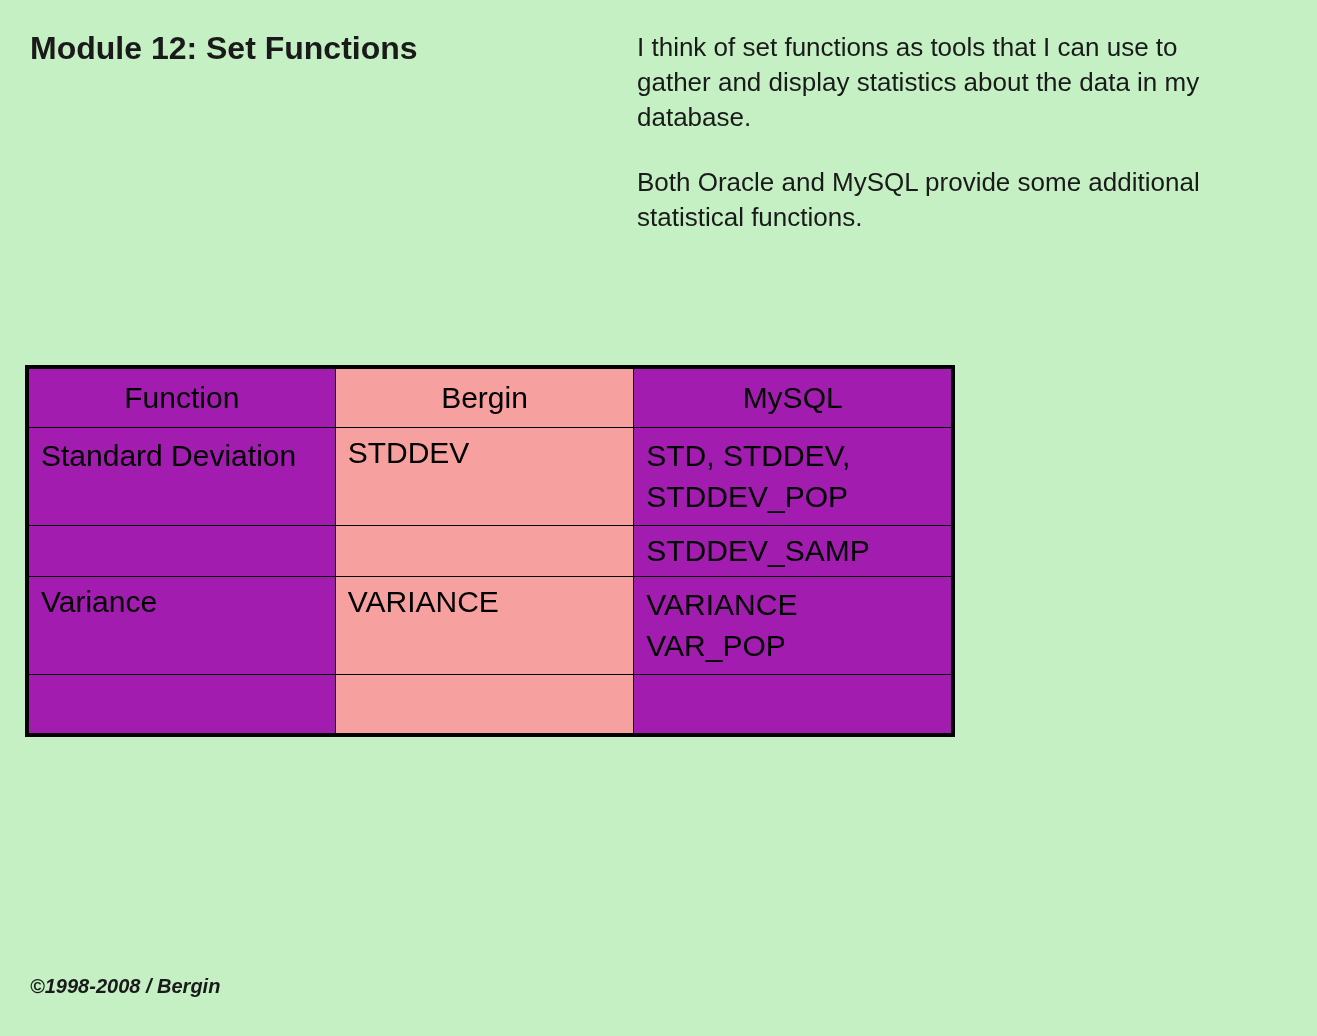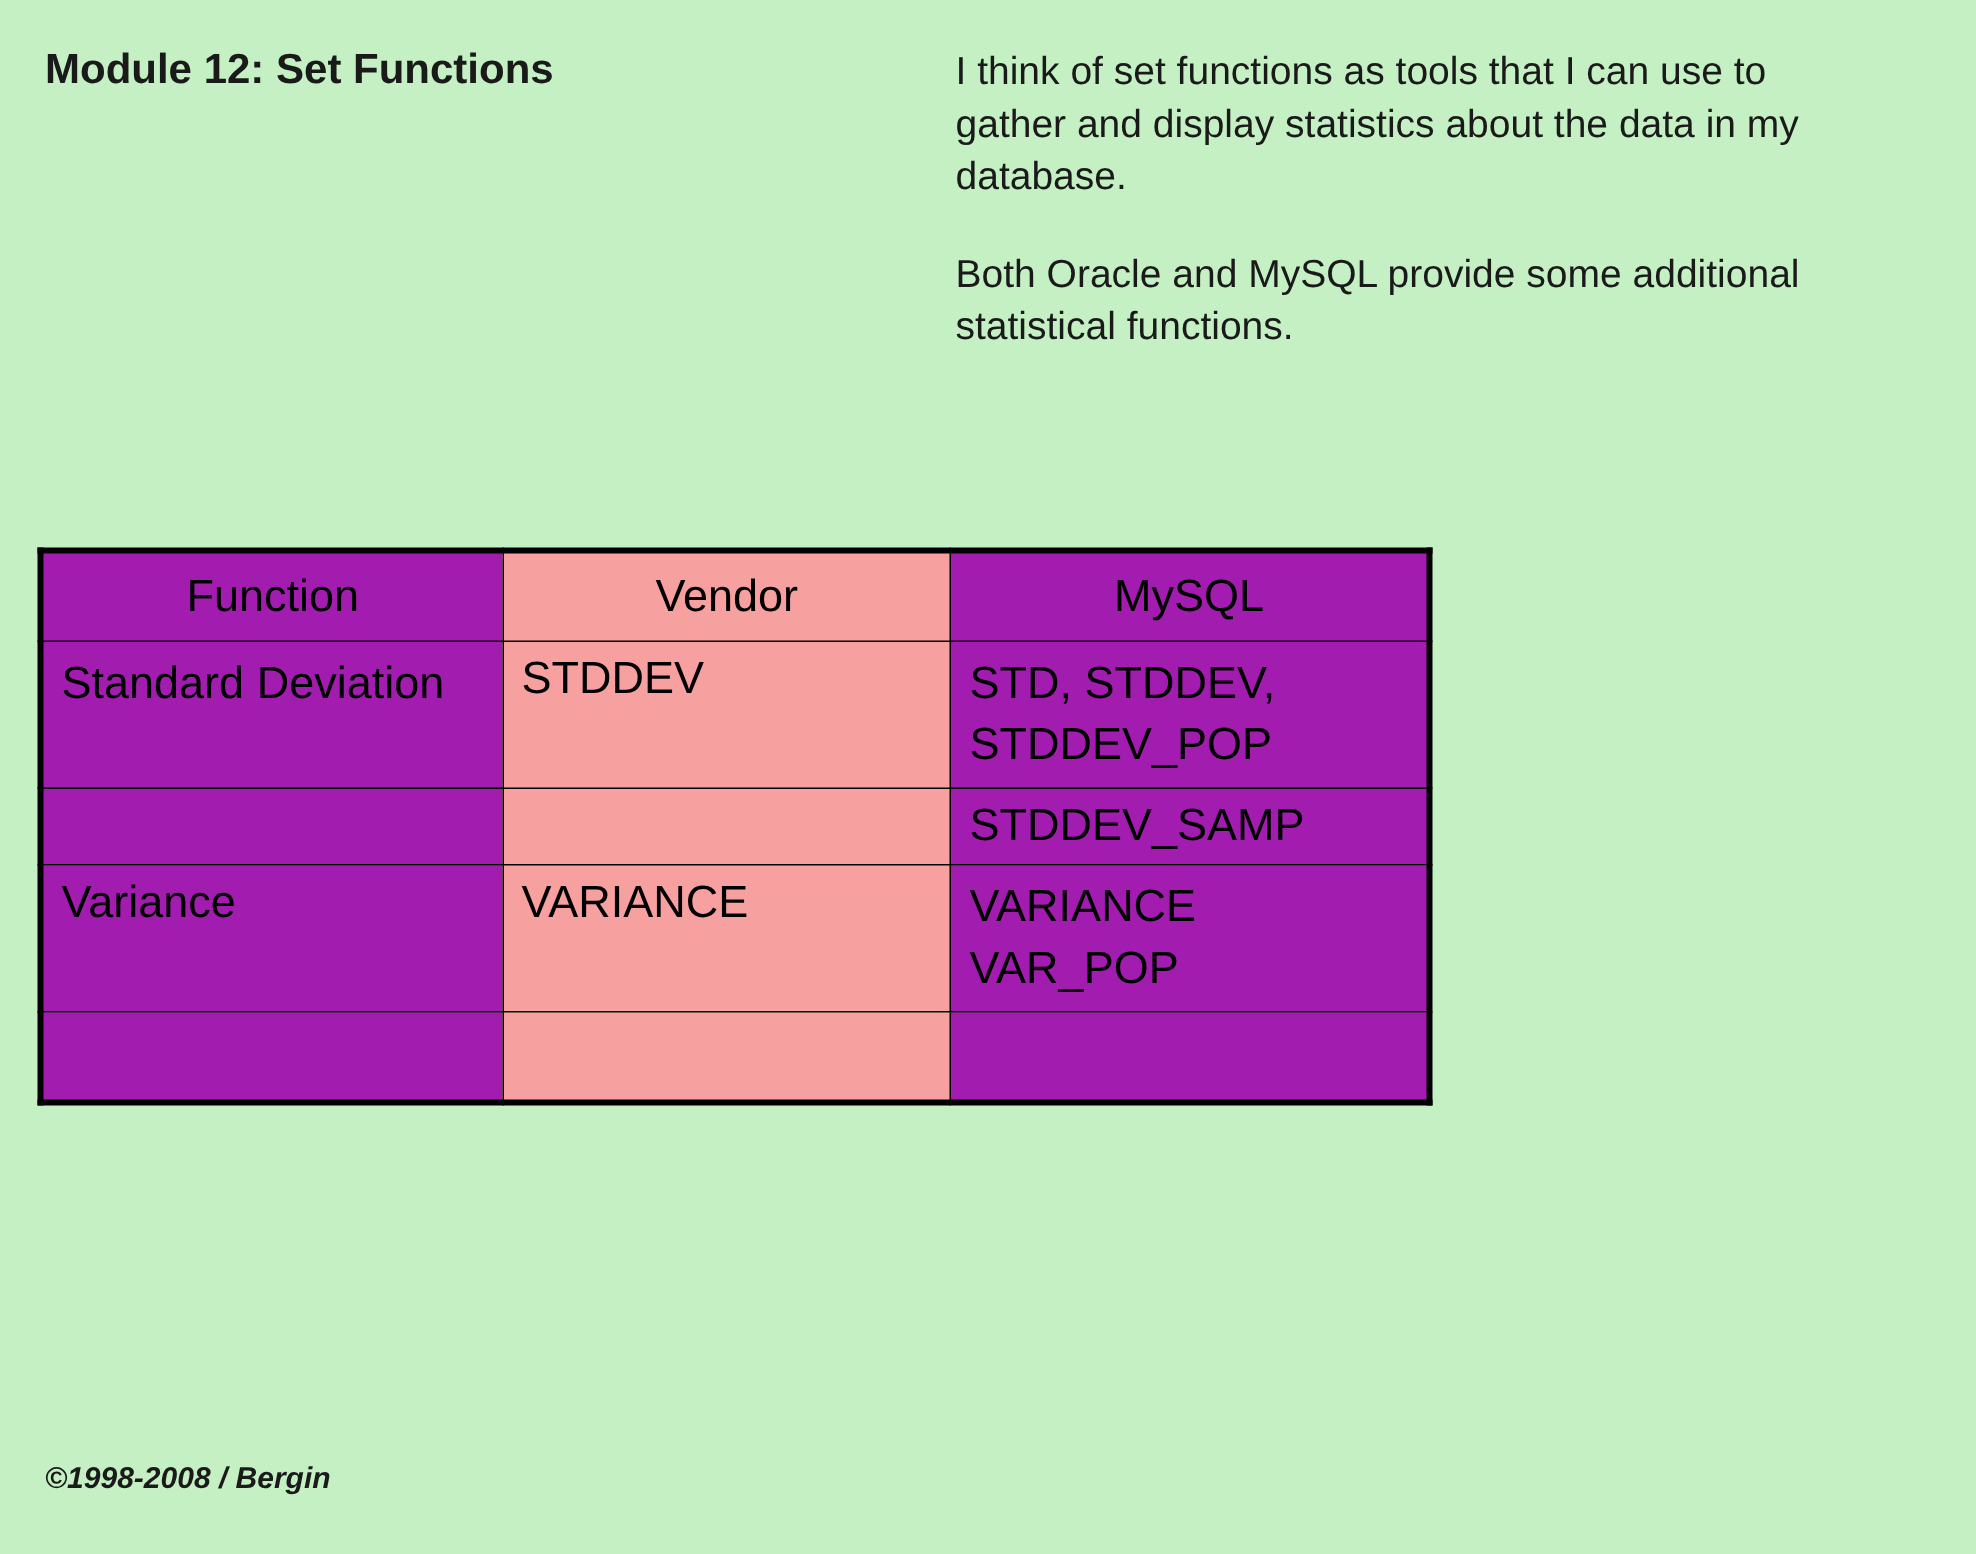--- a/index.html
+++ b/index.html
@@ -14,21 +14,21 @@
       height: 1036px;
       padding: 30px;
       position: relative;
     }
     .header-row {
       display: flex;
       justify-content: space-between;
       margin-bottom: 20px;
     }
     .module-title {
-      font-size: 28px;
+      font-size: 32px;
       font-weight: bold;
       color: #1a1a1a;
     }
     .right-column {
       width: 590px;
       margin-right: 60px;
     }
     .page-title {
       font-size: 28px;
       font-weight: bold;
@@ -100,21 +100,21 @@
     <div class="body-text">I think of set functions as tools that I can use to gather and display statistics about the data in my database.</div>
     <div class="body-text">Both Oracle and MySQL provide some additional statistical functions.</div>
   </div>
 </div>
 
 <div class="table-container">
   <table>
     <thead>
       <tr>
         <th class="col-function">Function</th>
-        <th class="col-oracle">Vendor</th>
+        <th class="col-oracle">Bergin</th>
         <th class="col-mysql">MySQL</th>
       </tr>
     </thead>
     <tbody>
       <tr>
         <td class="col-function multi-line">Standard Deviation</td>
         <td class="col-oracle">STDDEV</td>
         <td class="col-mysql multi-line">STD, STDDEV, STDDEV_POP</td>
       </tr>
       <tr>

